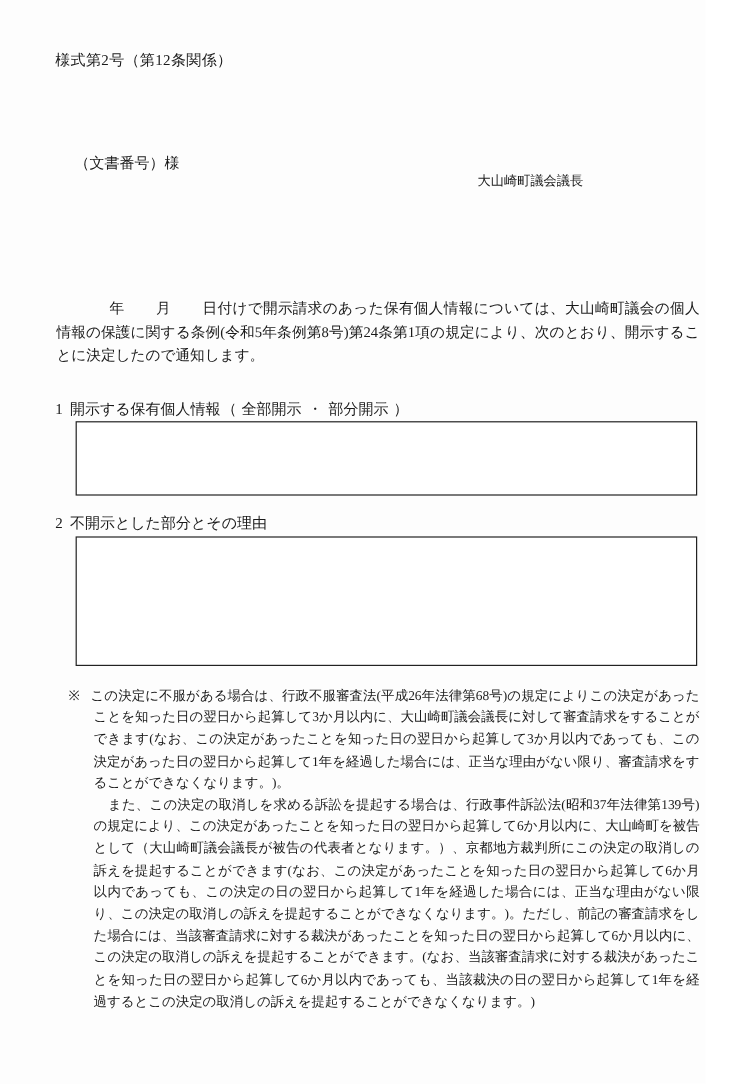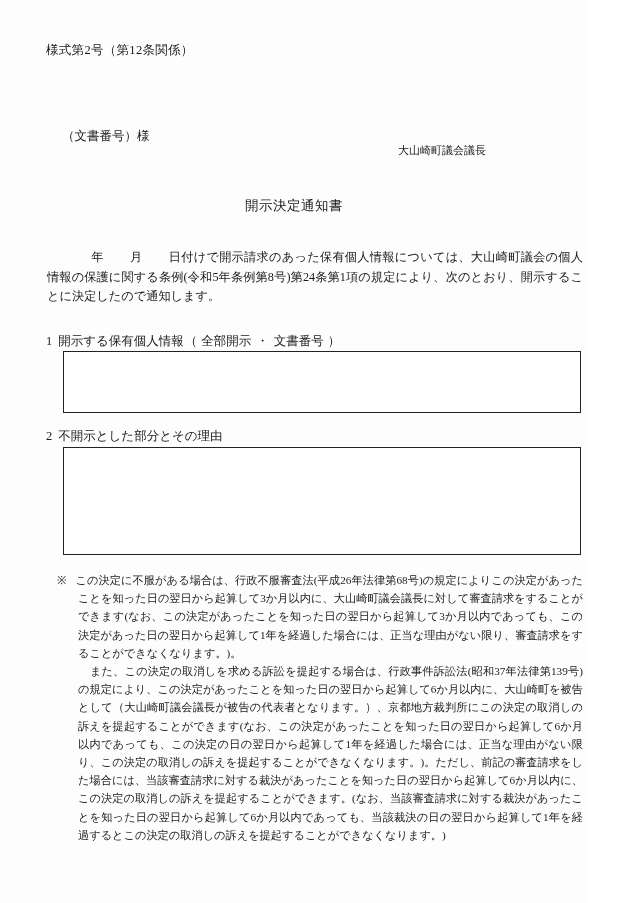--- a/index.html
+++ b/index.html
@@ -132,28 +132,27 @@
 
 <div class="page">
 
   <div class="form-no">様式第2号（第12条関係）</div>
 
 
   <div class="addressee">（文書番号）様</div>
 
   <div class="issuer">大山崎町議会議長</div>
 
-  <div class="doc-title">開示決定通知書</div>
 
   <div class="intro">
     <span class="lead-indent"></span><span>年</span><span class="gap"></span><span>月</span><span class="gap"></span><span>日付けで開示請求のあった保有個人情報については、大山崎町議会の個人情報の保護に関する条例(令和5年条例第8号)第24条第1項の規定により、次のとおり、開示することに決定したので通知します。</span>
   </div>
 
   <div class="sec-label sec1-label">
-    <span class="num">1</span><span>開示する保有個人情報</span><span class="paren-open">（</span><span>全部開示</span><span class="opt-sep">・</span><span>文書番号</span><span class="paren-close">）</span>
+    <span class="num">1</span><span>開示する保有個人情報</span><span class="paren-open">（</span><span>全部開示</span><span class="opt-sep">・</span><span>部分開示</span><span class="paren-close">）</span>
   </div>
 
   <div class="answer-box box1"></div>
 
   <div class="sec-label sec2-label">
     <span class="num">2</span><span>不開示とした部分とその理由</span>
   </div>
 
   <div class="answer-box box2"></div>
 

